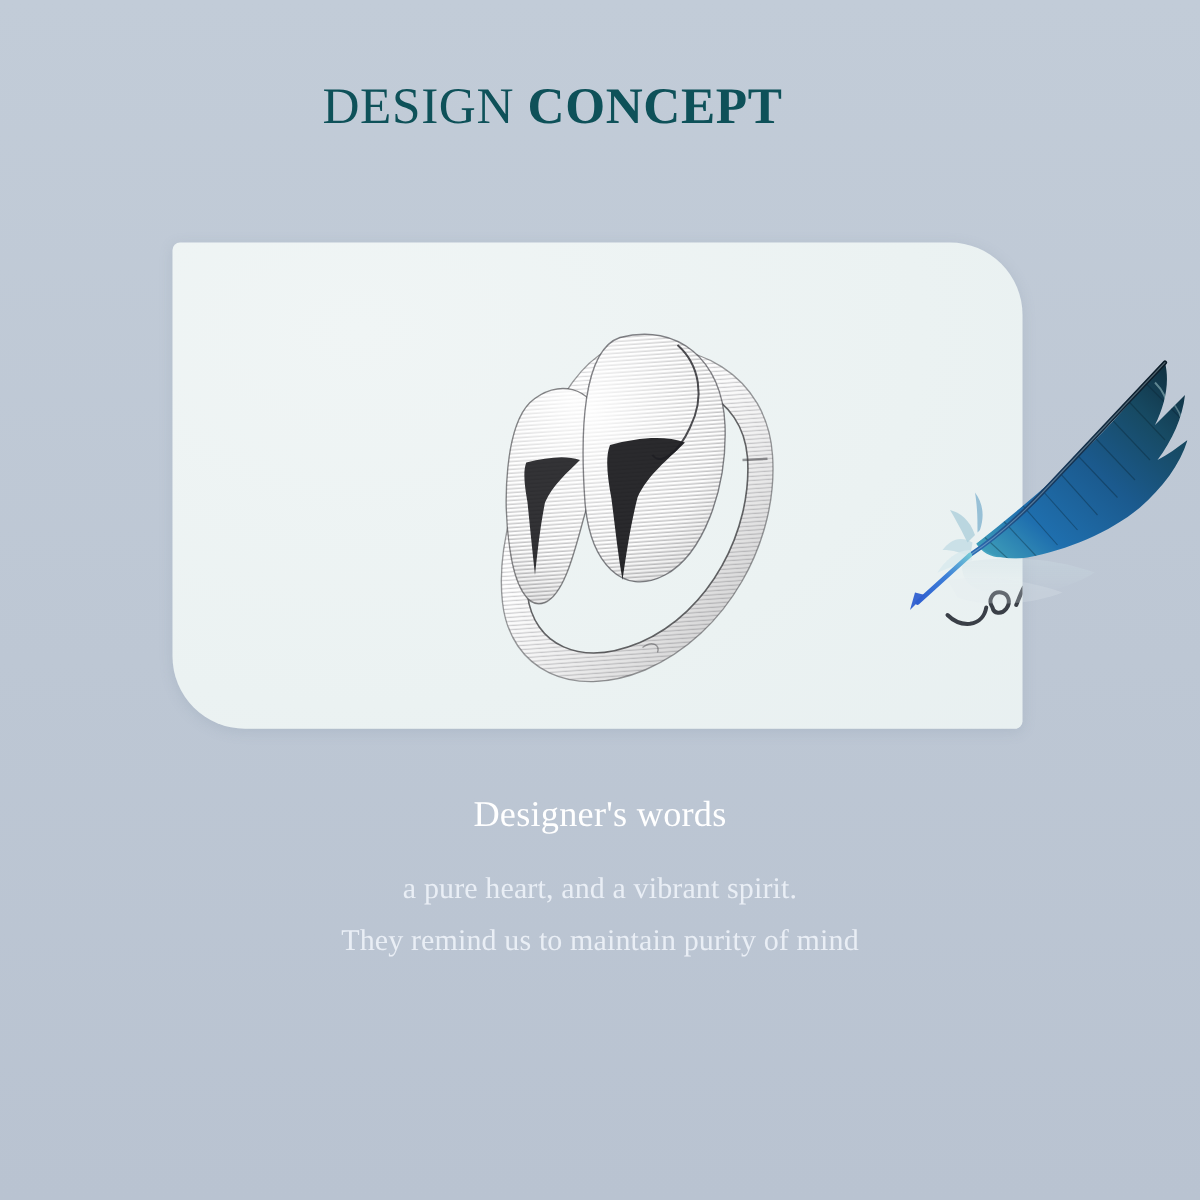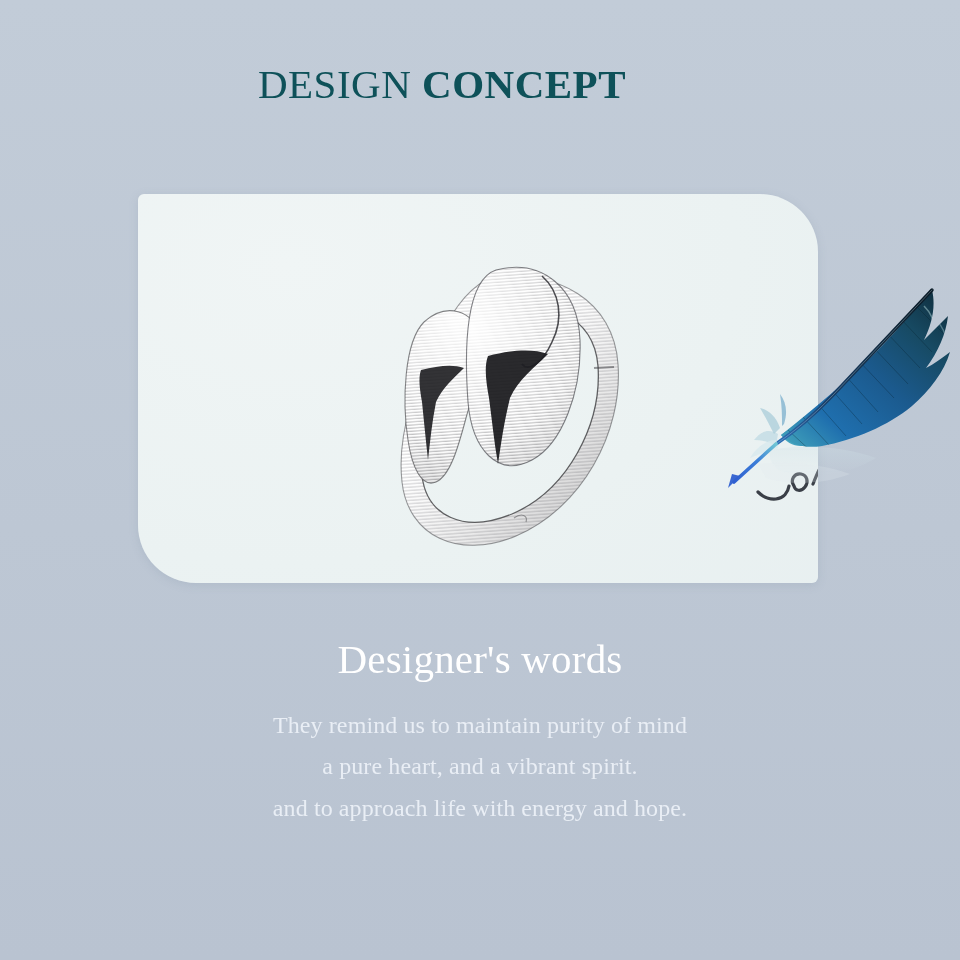--- a/index.html
+++ b/index.html
@@ -97,21 +97,21 @@
   
   .words-block {
     position: absolute;
     left: 0;
     top: 636px;
     width: 960px;
     text-align: center;
   }
   .words-heading {
     font-family: "Liberation Serif", serif;
-    font-size: 41px;
+    font-size: 29px;
     font-weight: 400;
     color: #ffffff;
     line-height: 1.15;
     letter-spacing: 0.2px;
   }
   .words-body {
     margin-top: 22px;
     font-family: "Liberation Serif", serif;
     font-size: 24px;
     font-weight: 400;
@@ -383,19 +383,18 @@
 
         <path d="M58 176 L 16 214" stroke="url(#nibGrad)" stroke-width="3.6" stroke-linecap="round" fill="none"></path>
         <path d="M22 208 L 10 220 L 14 206 Z" fill="#2f5fd0" opacity="0.95"></path>
       </svg>
     </div>
   </div>
 
   <div class="words-block">
     <div class="words-heading">Designer's words</div>
     <div class="words-body">
+      <span class="line">a pure heart, and a vibrant spirit.</span>
       <span class="line">They remind us to maintain purity of mind</span>
-      <span class="line">a pure heart, and a vibrant spirit.</span>
-      <span class="line">and to approach life with energy and hope.</span>
     </div>
   </div>
 
 </div>
 
 </body></html>

